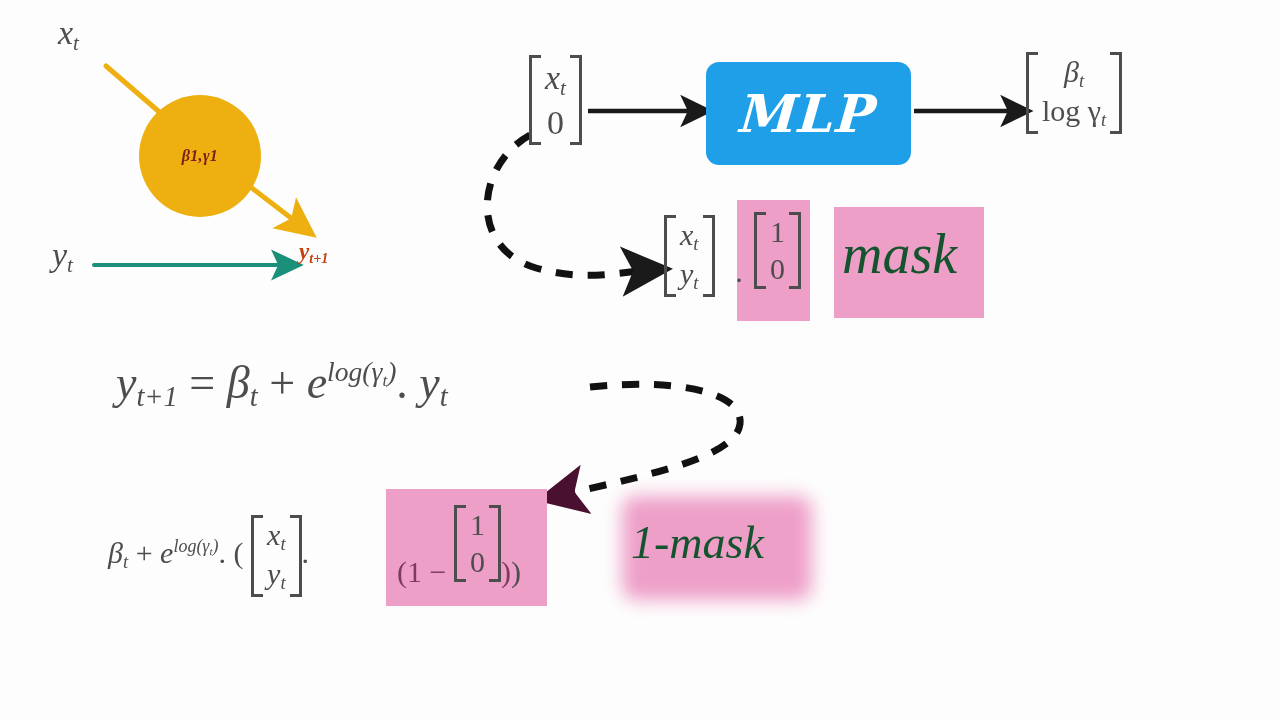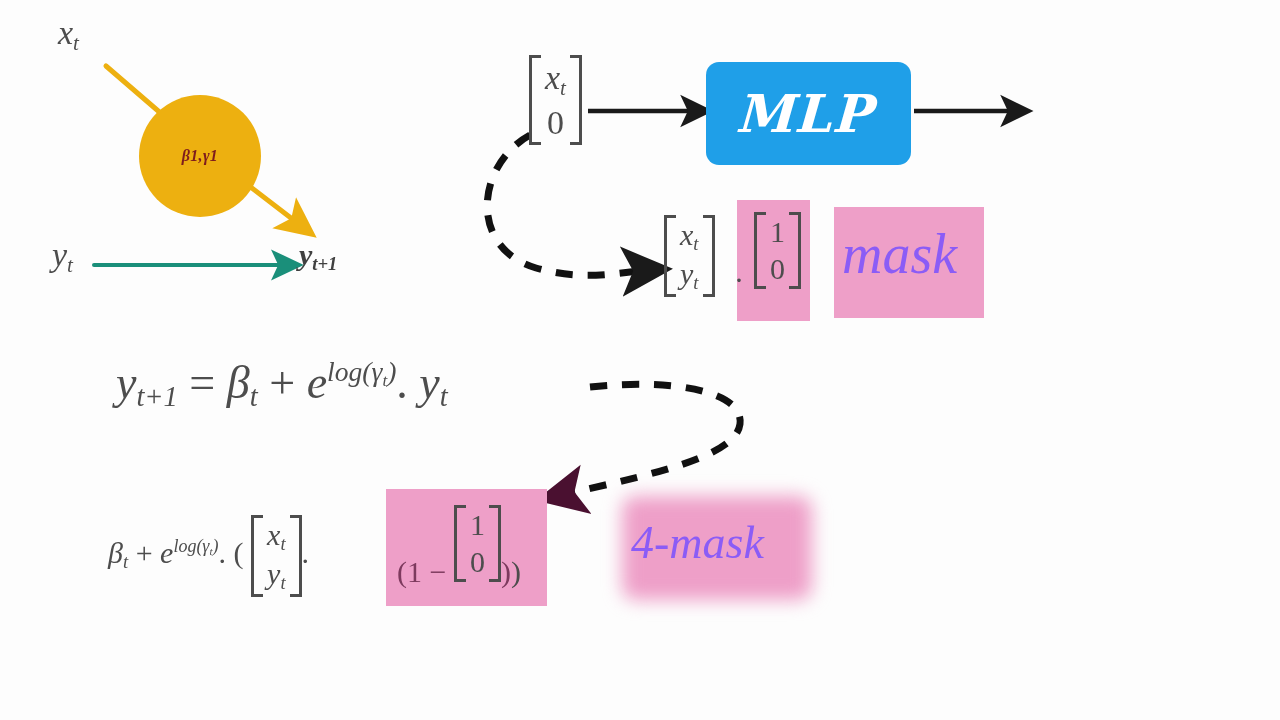--- a/index.html
+++ b/index.html
@@ -49,22 +49,22 @@
   #lbl-xt {
     left: 42px; top: 16px;
     font-size: 34px;
   }
   #lbl-yt {
     left: 36px; top: 238px;
     font-size: 34px;
   }
   #lbl-yt1 {
     left: 283px; top: 240px;
-    font-size: 30px;
-    color: #404040;
+    font-size: 23px;
+    color: #c2410c;
     font-weight: 600;
   }
   #neuron {
     left: 123px; top: 95px;
     width: 122px; height: 122px;
     border-radius: 50%;
     background: #edb010;
   }
   #neuron-label {
     position: absolute;
@@ -148,21 +148,21 @@
   #pink-1mask {
     left: 606px; top: 496px;
     width: 190px; height: 104px;
     background: #ee9fc8;
     filter: blur(9px);
     border-radius: 14px;
   }
   .masklabel {
     font-family: "Liberation Serif", serif;
     font-style: italic;
-    color: #8b5cf6;
+    color: #14532d;
     white-space: nowrap;
   }
   #mask-text {
     left: 826px; top: 222px;
     font-size: 56px;
   }
   #onemask-text {
     left: 615px; top: 516px;
     font-size: 46px;
   }
@@ -254,20 +254,30 @@
         <span>0</span>
       </span>
       <span class="brk r"></span>
     </span>
   </div>
 
   <div class="abs" id="mlp-box">
     <div id="mlp-text">MLP</div>
   </div>
 
+  <div class="abs math" id="vec-out">
+    <span class="vec">
+      <span class="brk l"></span>
+      <span class="rows">
+        <span><i><span>β</span></i><span class="sub">t</span></span>
+        <span><span>log γ</span><span class="sub">t</span></span>
+      </span>
+      <span class="brk r"></span>
+    </span>
+  </div>
 
   <div class="abs pink" id="pink-vec10"></div>
   <div class="abs pink" id="pink-mask"></div>
 
   <div class="abs math" id="vec-xy">
     <span class="vec">
       <span class="brk l"></span>
       <span class="rows">
         <span><i><span>x</span></i><span class="sub">t</span></span>
         <span><i><span>y</span></i><span class="sub">t</span></span>
@@ -320,15 +330,15 @@
     <span class="vec">
       <span class="brk l"></span>
       <span class="rows">
         <span>1</span>
         <span>0</span>
       </span>
       <span class="brk r"></span>
     </span><span>)</span><span style="color:#4d4d4d">)</span>
   </div>
 
-  <div class="abs masklabel" id="onemask-text">4-mask</div>
+  <div class="abs masklabel" id="onemask-text">1-mask</div>
 
 </div>
 
 </body></html>

